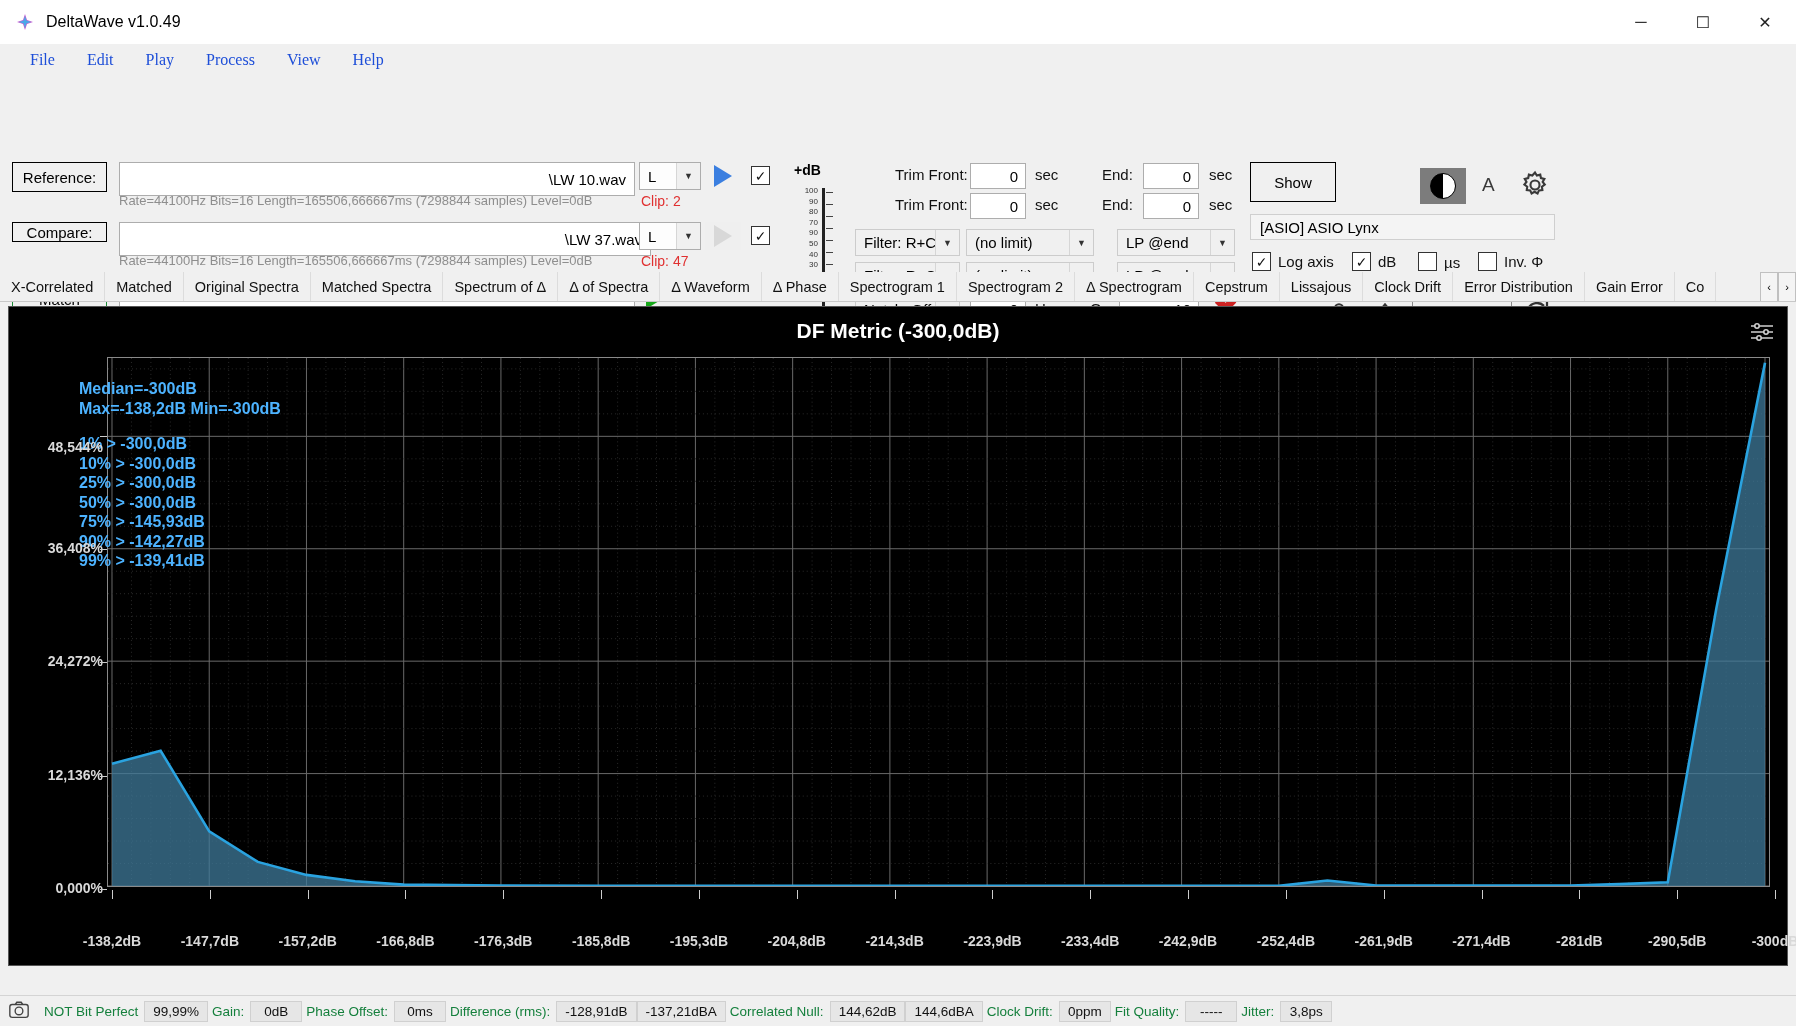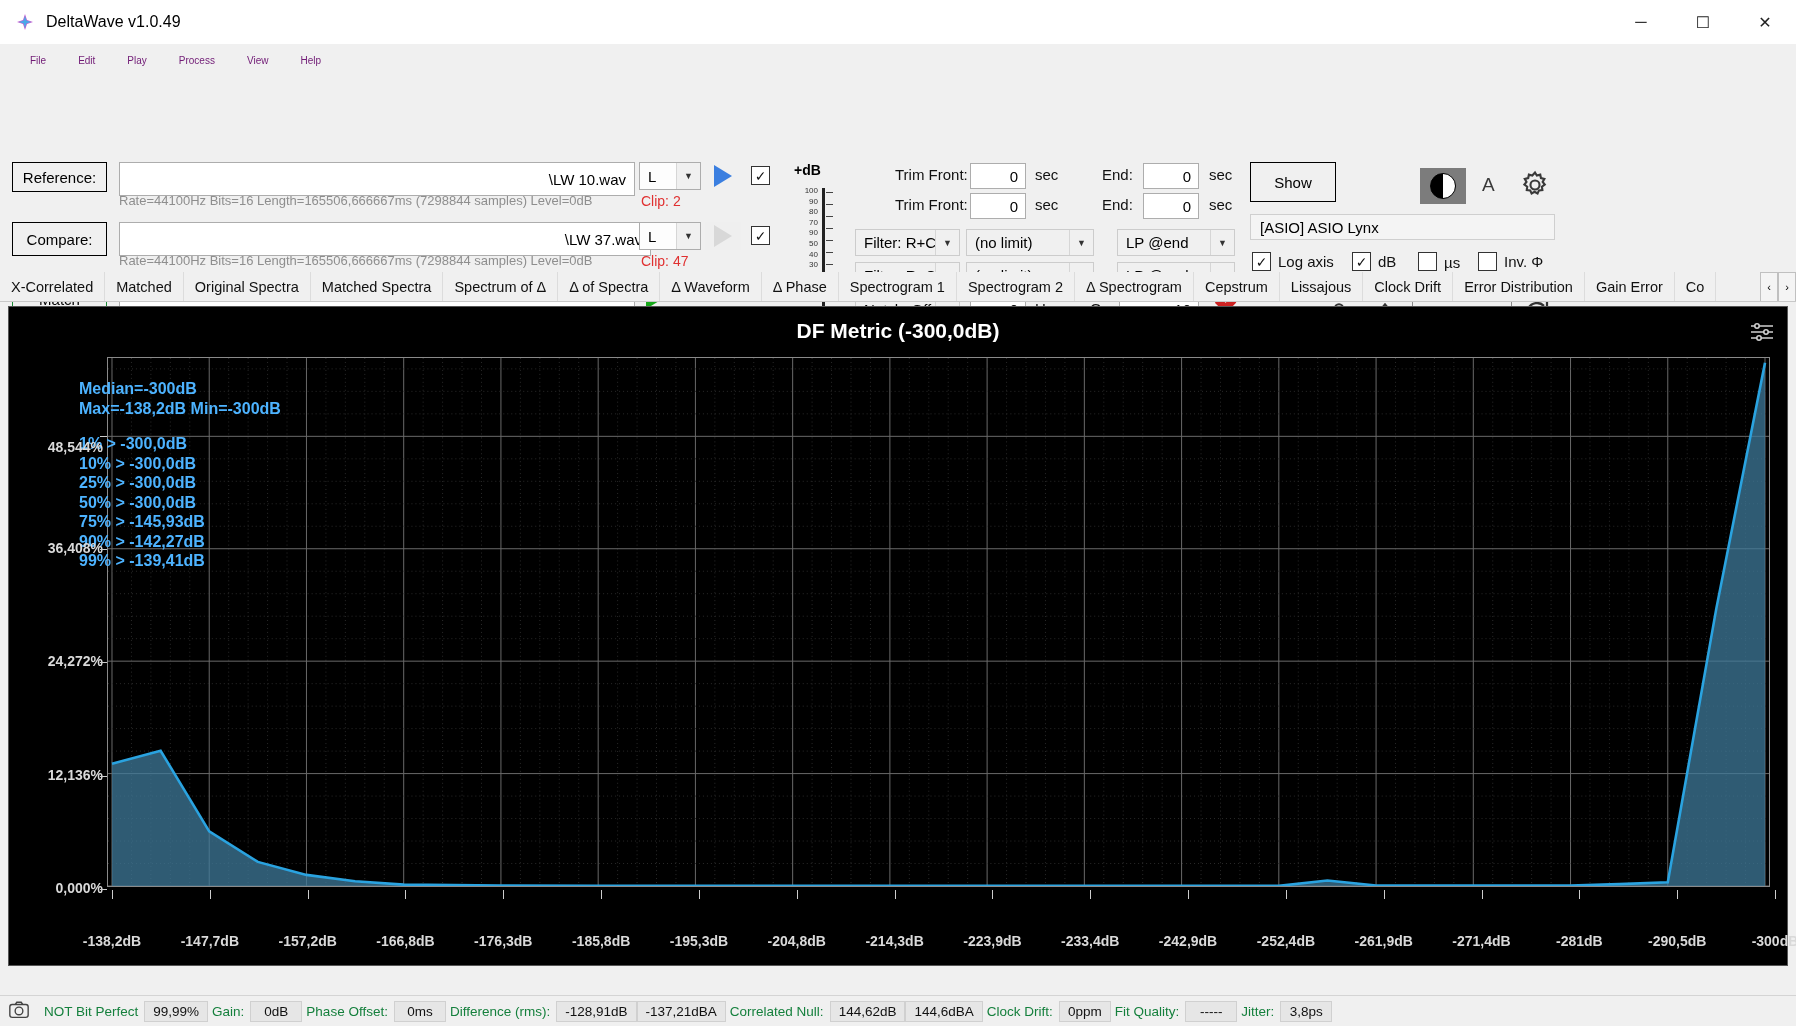--- a/index.html
+++ b/index.html
@@ -25,21 +25,21 @@
   .winbtn{
     width:62px; height:44px; display:flex; align-items:center; justify-content:center;
     font-size:16px; color:#222;
   }
 
   
   .menubar{
     height:32px; background:#f0f0f0; display:flex; align-items:center;
     padding-left:14px;
   }
-  .menuitem{ padding:4px 16px; font-size:10px; color:#701a75; }
+  .menuitem{ padding:4px 16px; font-size:16px; color:#1d4ed8;font-family:Liberation Serif, serif; }
 
   
   .toppanel{ position:relative; height:196px; background:#f0f0f0; }
 
   .btn-outline{
     border:1.6px solid #000; background:#f0f0f0;
     font-size:15px; text-align:center;
     display:flex; align-items:center; justify-content:center;
   }
   .btn-outline.green{ border-color:#1a8a34; }
@@ -193,21 +193,21 @@
   <div class="clip" style="position:absolute;left:641px;top:117px;">Clip: 2</div>
   <div class="combo" style="position:absolute;left:639px;top:86px;width:62px;height:28px;">
     <span>L</span>
     <span class="arrow">▼</span>
   </div>
   <div class="playbtn" style="position:absolute;left:705px;top:86px;">
     <span class="tri blue"></span>
   </div>
   <div class="chk" style="position:absolute;left:751px;top:90px;">✓</div>
 
-  <div class="btn-outline" style="position:absolute;left:12px;top:146px;width:95px;height:34px;">Compare:</div>
+  <div class="btn-outline" style="position:absolute;left:12px;top:146px;width:95px;height:20px;">Compare:</div>
   <div class="txtbox rt" style="position:absolute;left:119px;top:146px;width:532px;height:28px;">\LW 37.wav</div>
   <div class="meta" style="position:absolute;left:119px;top:177px;">Rate=44100Hz Bits=16 Length=165506,666667ms (7298844 samples) Level=0dB</div>
   <div class="clip" style="position:absolute;left:641px;top:177px;">Clip: 47</div>
   <div class="combo" style="position:absolute;left:639px;top:146px;width:62px;height:28px;">
     <span>L</span>
     <span class="arrow">▼</span>
   </div>
   <div class="playbtn" style="position:absolute;left:705px;top:146px;background:#efefef;">
     <span class="tri grey"></span>
   </div>

